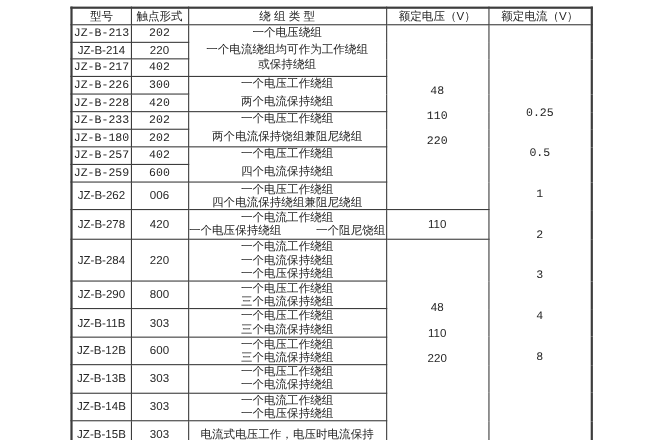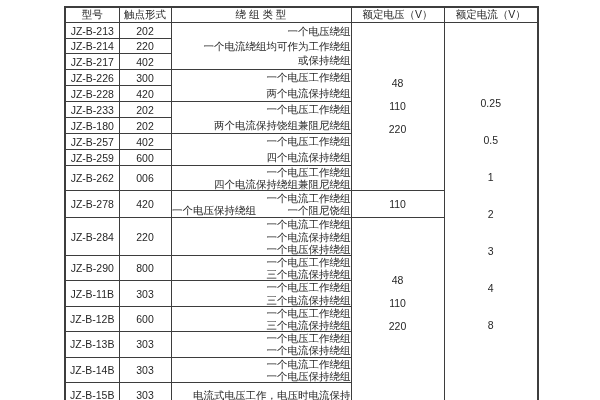--- a/index.html
+++ b/index.html
@@ -37,32 +37,32 @@
     color: #262626;
     overflow: hidden;
   }
   table.spec thead th {
     border-bottom: 1.5px solid #3d3d3d;
     text-align: center;
     white-space: nowrap;
   }
   tr.h13 { height: 13px; }
   tr.h15 { height: 15px; }
-  tr.h16 { height: 16px; }
+  tr.h16 { height: 16px; font-family: Liberation Mono, monospace; }
   tr.h24 { height: 24px; }
   tr.h27 { height: 27px; }
   tr.h35 { height: 35px; }
   tr.h25 { height: 25px; margin-left: 36px; }
   td.model, td.contact {
     text-align: center;
     vertical-align: middle;
     white-space: nowrap;
   }
   td.winding {
-    text-align: right;
+    text-align: center;
     vertical-align: middle;
     padding-left: 14px;
     white-space: nowrap;
   }
   td.winding .ln { white-space: nowrap; }
   .lh14 .ln { line-height: 14.5px; }
   .lh15 .ln { line-height: 15.5px; }
   .lh12 .ln { line-height: 12.2px; }
   td.voltage, td.current {
     text-align: center;

